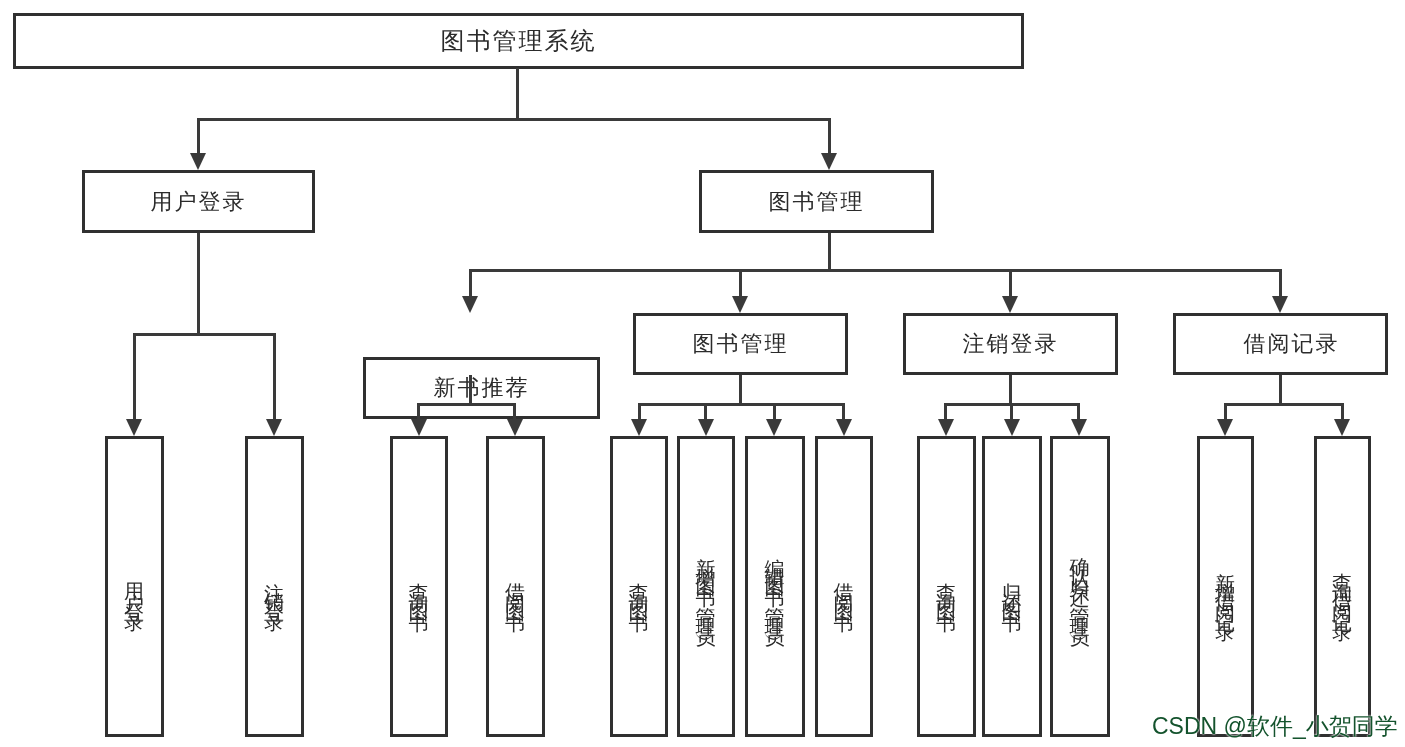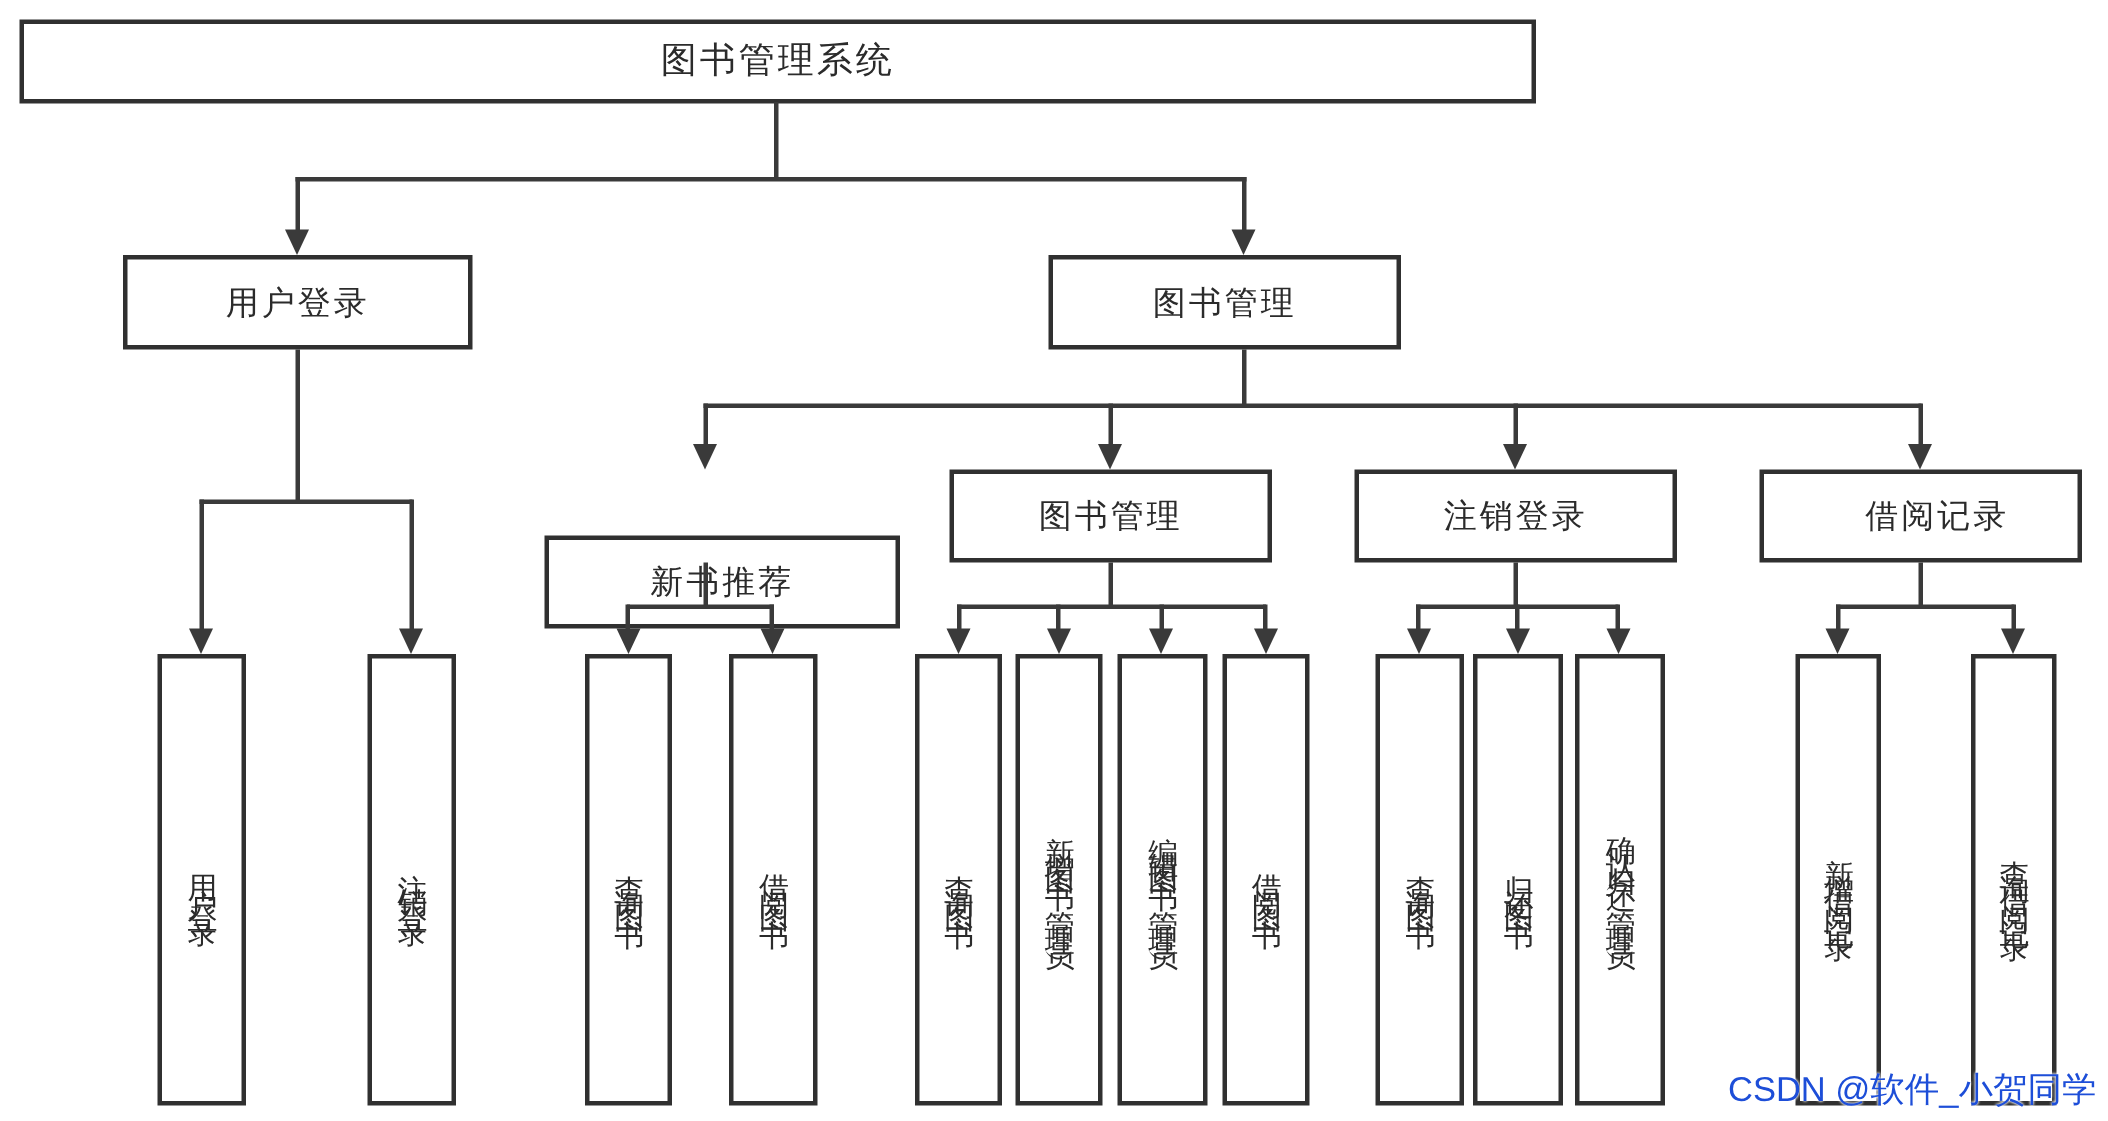--- a/index.html
+++ b/index.html
@@ -21,21 +21,21 @@
   }
   .vline { position:absolute; width:3px;  background:#3a3a3a; }
   .hline { position:absolute; height:3px; background:#3a3a3a; }
   .arrow {
     position:absolute; width:0; height:0;
     border-left:8px solid transparent; border-right:8px solid transparent;
     border-top:17px solid #3a3a3a;
   }
   .watermark {
     position:absolute; left:1152px; top:711px; z-index:10;
-    font-size:23px; color:#1d4ed8; white-space:nowrap;
+    font-size:23px; color:#14532d; white-space:nowrap;
     text-shadow:0 0 2px #ffffff, 0 0 2px #ffffff;
   }
 </style>
 </head>
 <body>
 
 <div id="canvas">
 
   <div class="node root" style="left:13px; top:13px; width:1011px; height:56px;">图书管理系统</div>
 

